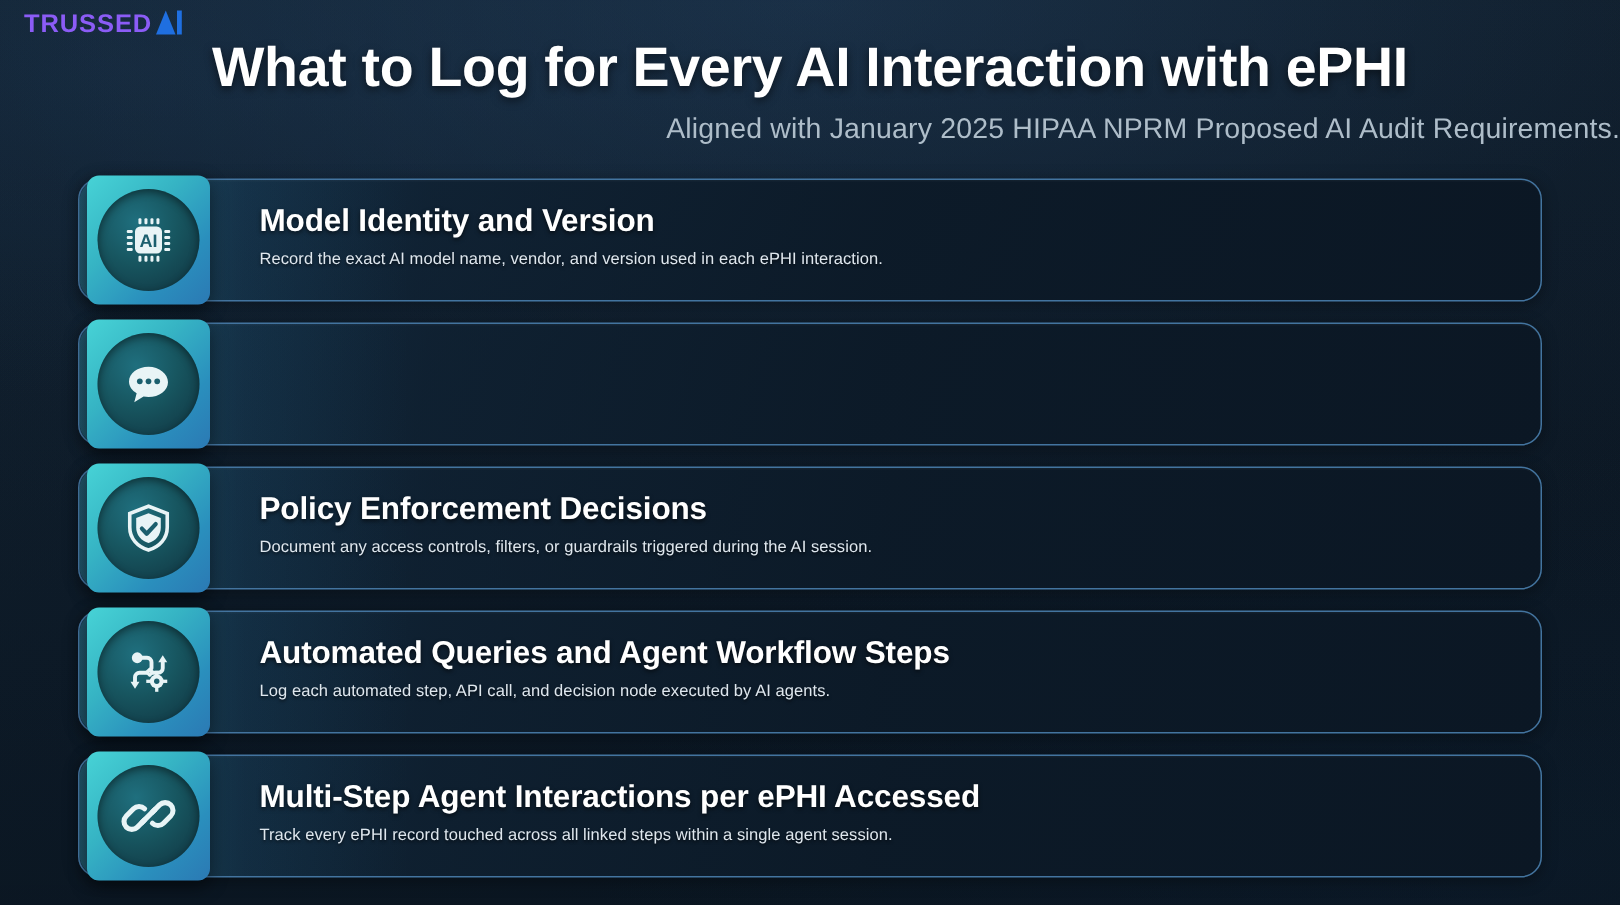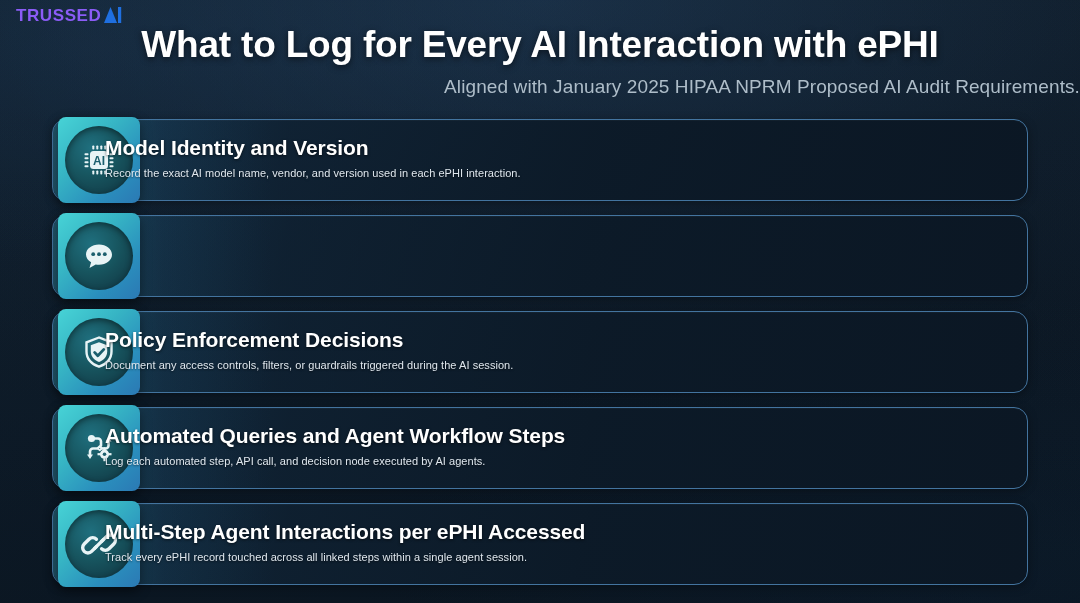--- a/index.html
+++ b/index.html
@@ -142,21 +142,21 @@
     box-shadow: inset 0 2px 6px rgba(0,0,0,0.45);
     display: flex;
     align-items: center;
     justify-content: center;
   }
   .icon-disc svg { display: block; }
 
   
   .card-text {
     position: relative;
-    margin-left: 52px;
+    margin-left: 120px;
     padding-right: 18px;
     z-index: 2;
   }
   .card-title {
     font-family: "Liberation Sans Narrow", "Liberation Sans", sans-serif;
     font-weight: bold;
     font-size: 21px;
     line-height: 26px;
     color: #ffffff;
     letter-spacing: -0.1px;

